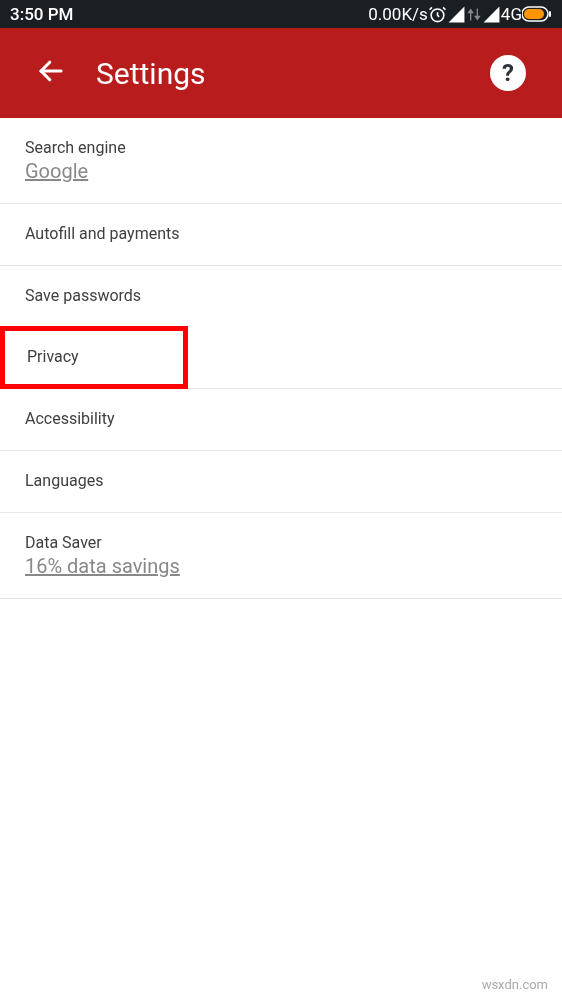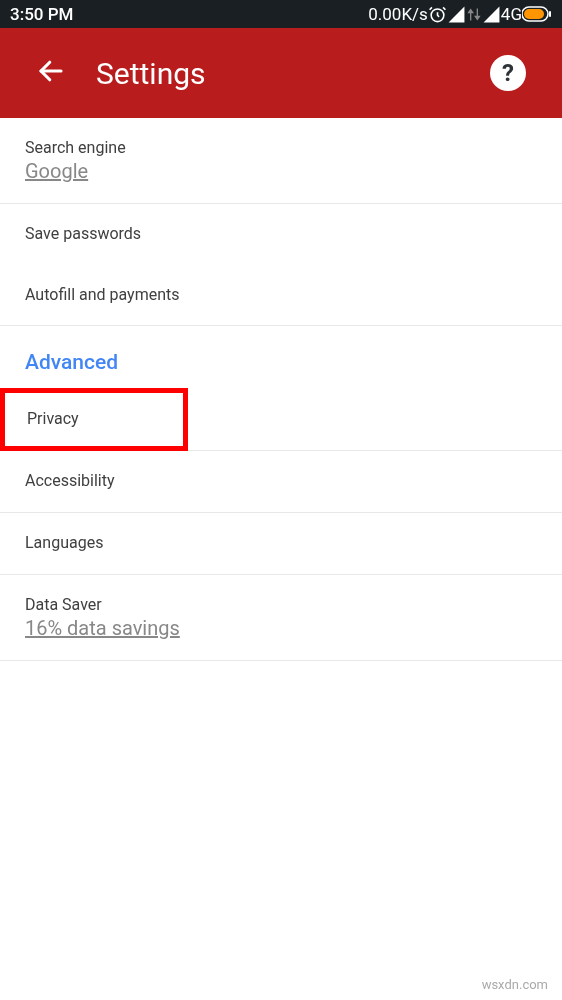--- a/index.html
+++ b/index.html
@@ -147,29 +147,28 @@
   <div class="help-icon">?</div>
 </div>
 
 <div class="settings-list">
 
   <div class="settings-item">
     <div class="settings-item-title">Search engine</div>
     <div class="settings-item-subtitle">Google</div>
   </div>
 
+  <div class="settings-item">
+    <div class="settings-item-title">Autofill and payments</div>
+  </div>
+
   <div class="settings-item no-border">
     <div class="settings-item-title">Save passwords</div>
   </div>
 
-  <div class="settings-item">
-    <div class="settings-item-title">Autofill and payments</div>
-  </div>
-
-  <div class="section-header">Advanced</div>
 
   <div class="privacy-row">
     <div class="privacy-highlight" style="width:188px;">
       <div class="settings-item-title">Privacy</div>
     </div>
   </div>
 
   <div class="settings-item">
     <div class="settings-item-title">Accessibility</div>
   </div>

